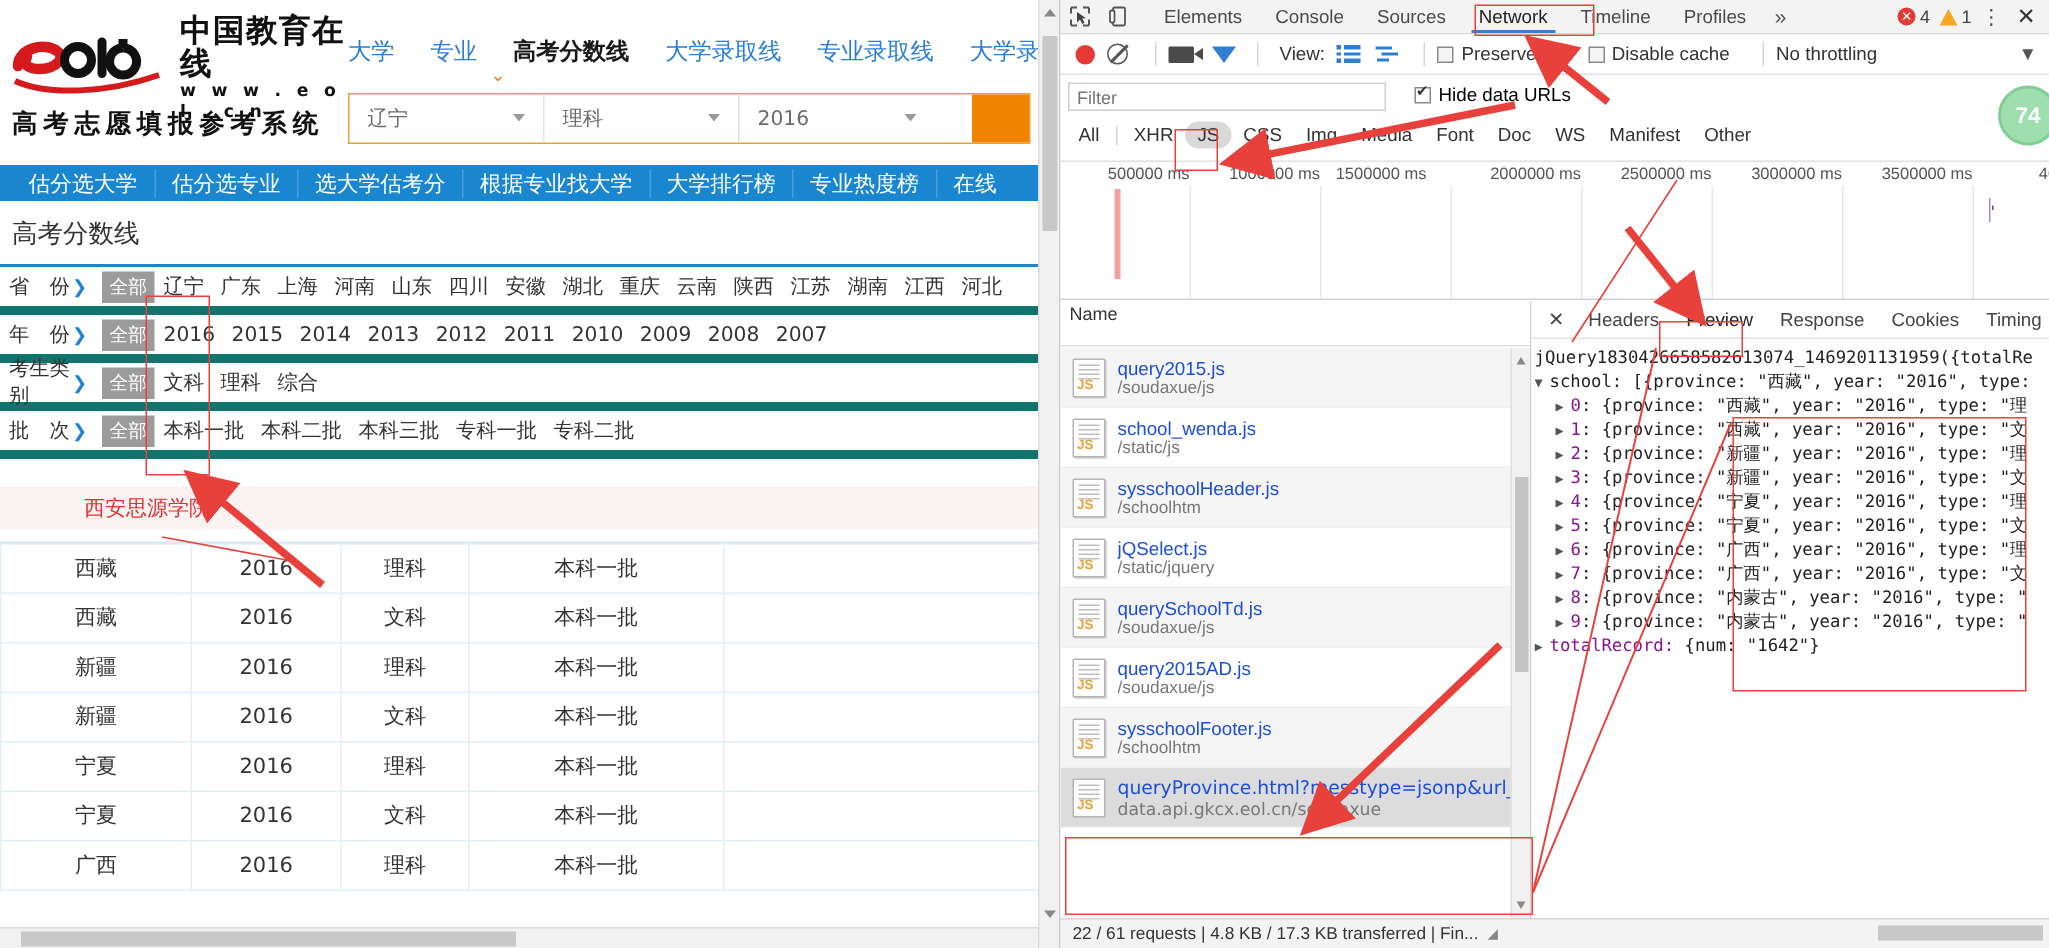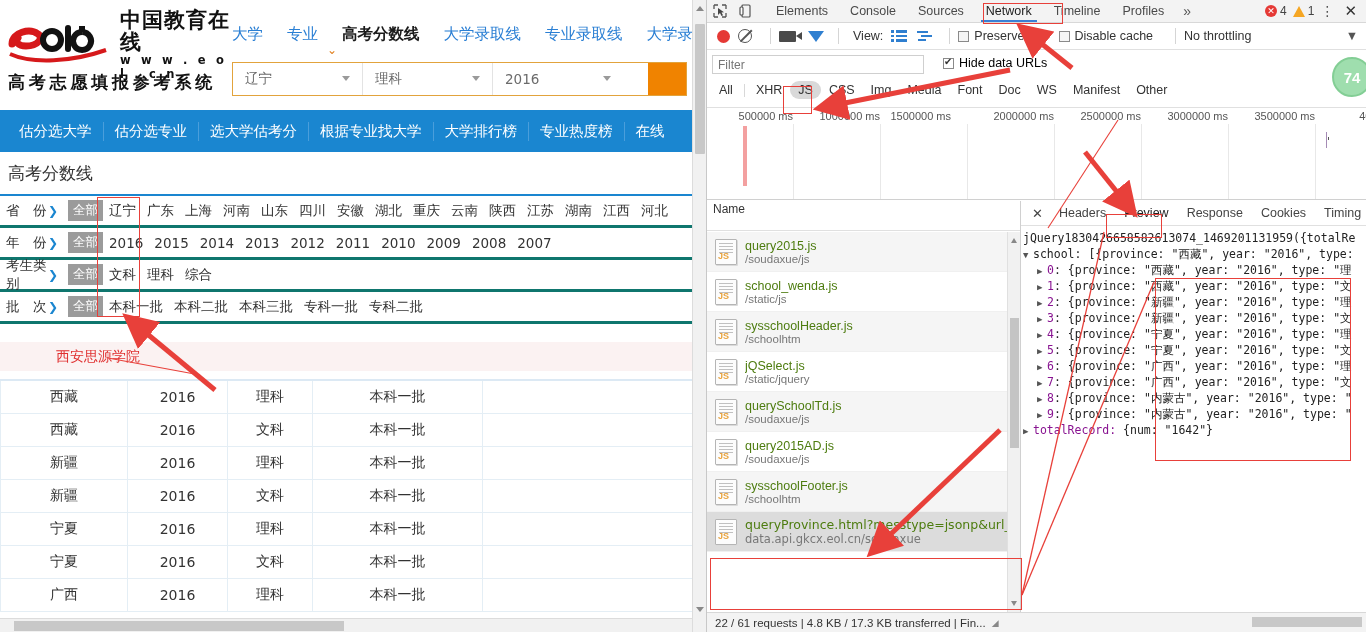--- a/index.html
+++ b/index.html
@@ -84,41 +84,41 @@
     border-left: 4px solid transparent; border-right: 4px solid transparent;
     border-top: 5px solid #9a9a9a;
   }
   .search-btn {
     position: absolute; right: 0; top: 0; width: 38px; height: 32px;
     background: #f08300;
   }
 
   
   .bluenav {
-    position: relative; width: 692px; height: 42px; background: #1a86d0;
+    position: relative; width: 692px; height: 24px; background: #1a86d0;
     display: flex; align-items: center; padding-left: 8px; overflow: hidden;
   }
   .bluenav a {
     color: #fff; font-size: 14.5px; text-decoration: none; padding: 0 11px;
     font-family: "DejaVu Sans", sans-serif; white-space: nowrap;
     border-right: 1px solid #4a9edb;
   }
   .bluenav a:last-child { border-right: none; }
 
   .page-title {
     width: 692px; height: 44px; display: flex; align-items: center;
     padding-left: 8px; border-bottom: 2px solid #1a86d0;
     font-size: 17px; color: #333; font-family: "DejaVu Sans", sans-serif;
   }
 
   
   .filter-row {
     position: relative; width: 817px; height: 32px;
     display: flex; align-items: center;
-    border-bottom: 3px solid #0f766e;
+    border-bottom: 6px solid #0f766e;
   }
   .filter-label {
     width: 62px; padding-left: 6px; font-size: 13.5px; color: #333;
     font-family: "DejaVu Sans", sans-serif;
     display: flex; justify-content: space-between; align-items: center;
   }
   .filter-label .lbl { letter-spacing: 0; }
   .filter-label .chev { color: #1a86d0; font-size: 12px; margin-right: 4px; }
   .filter-all {
     background: #9b9b9b; color: #fff; font-size: 12.5px;
@@ -283,21 +283,21 @@
     border: 1px solid #b5b5b5; position: relative; border-radius: 1px;
     box-shadow: 1px 1px 0 #dadada;
   }
   .js-ico .lines { position: absolute; left: 3px; top: 3px; right: 3px; }
   .js-ico .lines i { display: block; height: 1px; background: #c0c0c0; margin-bottom: 2px; }
   .js-ico .tag {
     position: absolute; left: 2px; bottom: 3px; font-size: 9px; font-weight: bold;
     color: #e8a33d; font-family: "Liberation Sans", sans-serif;
   }
   .req-text { overflow: hidden; }
-  .req-name { font-size: 12.5px; color: #4d7c0f; white-space: nowrap; }
+  .req-name { font-size: 12.5px; color: #1d4ed8; white-space: nowrap; }
   .req-path { font-size: 11.5px; color: #777; white-space: nowrap; }
 
   .req-scroll {
     position: absolute; right: 0; top: 31px; bottom: 0; width: 13px; background: #f1f1f1;
     border-left: 1px solid #e0e0e0;
   }
   .req-scroll .thumb { position: absolute; left: 2px; top: 86px; width: 9px; height: 130px; background: #c4c4c4; }
   .req-scroll .up, .req-scroll .dn { position: absolute; left: 3px; width:0;height:0;
     border-left: 3.5px solid transparent; border-right: 3.5px solid transparent; }
   .req-scroll .up { top: 6px; border-bottom: 5px solid #888; }

